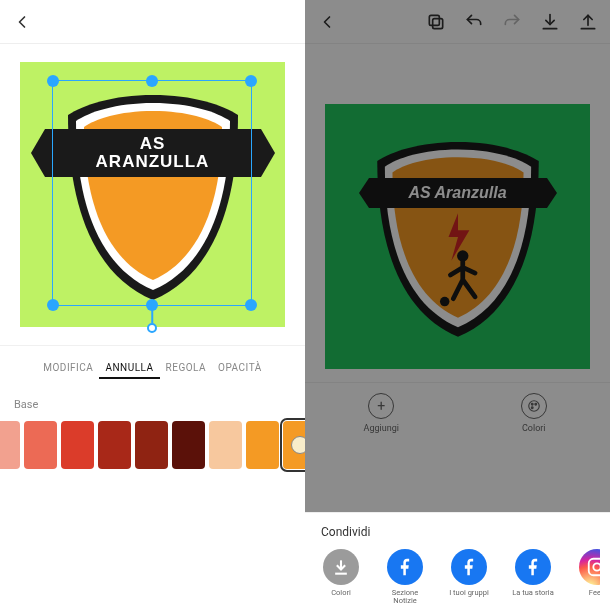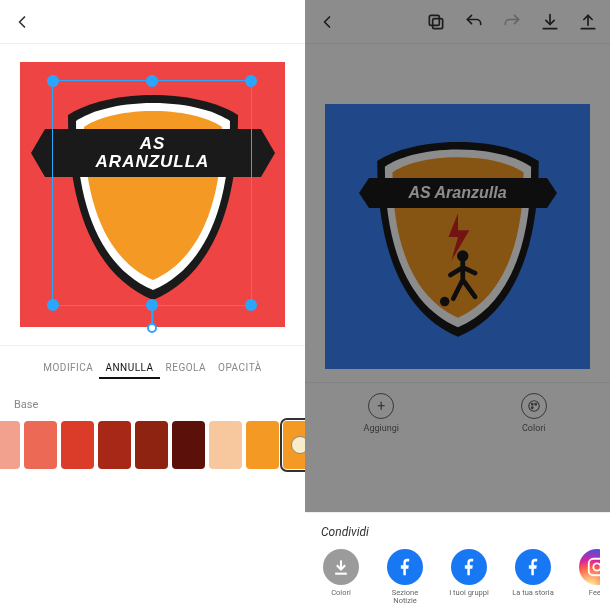--- a/index.html
+++ b/index.html
@@ -13,23 +13,23 @@
     
     .topbar { height: 44px; display: flex; align-items: center; padding: 0 12px; justify-content: space-between; }
     .topbar-left { border-bottom: 1px solid #eee; }
     .topbar-right { background: #fff; border-bottom: 1px solid #eee; }
     .topbar-icons { display: flex; gap: 18px; align-items: center; }
     .icon { width: 20px; height: 20px; display: inline-flex; align-items: center; justify-content: center; }
     .icon svg { width: 100%; height: 100%; stroke: #333; fill: none; stroke-width: 2; stroke-linecap: round; stroke-linejoin: round; }
 
     
     .canvas { flex: 0 0 auto; display: flex; align-items: center; justify-content: center; padding: 18px 0; border-bottom: 1px solid #f0f0f0; }
-    .artboard { width: 265px; height: 265px; background: #ef4444; display: flex; align-items: center; justify-content: center; position: relative; font-style: italic; }
+    .artboard { width: 265px; height: 265px; background: #bef264; display: flex; align-items: center; justify-content: center; position: relative; }
     .canvas-right { flex: 1; display: flex; align-items: flex-start; justify-content: center; padding-top: 60px; }
-    .artboard-right { width: 265px; height: 265px; background: #3b82f6; display: flex; align-items: center; justify-content: center; position: relative; }
+    .artboard-right { width: 265px; height: 265px; background: #22c55e; display: flex; align-items: center; justify-content: center; position: relative; }
 
     
     .shield-wrap { position: relative; width: 200px; height: 220px; }
     .shield-svg { width: 100%; height: 100%; }
     .banner { position: absolute; top: 44px; left: -8px; right: -8px; height: 48px; background: #1a1a1a; display: flex; flex-direction: column; align-items: center; justify-content: center; color: #fff; font-weight: 800; font-family: "Arial Black", sans-serif; letter-spacing: 1px; line-height: 1.05; font-size: 17px; }
     .banner::before, .banner::after { content: ""; position: absolute; top: 0; width: 0; height: 0; border-top: 24px solid transparent; border-bottom: 24px solid transparent; }
     .banner::before { left: -14px; border-right: 14px solid #1a1a1a; }
     .banner::after { right: -14px; border-left: 14px solid #1a1a1a; }
     .banner-it { position: absolute; top: 46px; left: 6px; right: 6px; height: 30px; background: #1a1a1a; display: flex; align-items: center; justify-content: center; color: #fff; font-weight: 800; font-style: italic; font-family: "Arial Black", sans-serif; font-size: 16px; }
     .banner-it::before, .banner-it::after { content: ""; position: absolute; top: 0; width: 0; height: 0; border-top: 15px solid transparent; border-bottom: 15px solid transparent; }
@@ -63,21 +63,21 @@
     
     .bottom-actions { display: flex; justify-content: space-between; padding: 10px 24px 14px; font-size: 11px; font-weight: 600; color: #4a7aa8; letter-spacing: 1px; }
 
     
     .right-tools { position: absolute; left: 0; right: 0; top: 382px; display: flex; justify-content: space-around; padding: 10px 0 14px; background: #fff; z-index: 1; border-top: 1px solid #eee; }
     .tool-item { display: flex; flex-direction: column; align-items: center; gap: 4px; font-size: 9px; color: #666; width: 60px; }
     .tool-circle { width: 26px; height: 26px; border: 1.5px solid #666; border-radius: 50%; display: flex; align-items: center; justify-content: center; font-size: 14px; color: #666; }
 
     
     .share-sheet { position: absolute; left: 0; right: 0; bottom: 0; background: #fff; z-index: 3; padding: 12px 10px 8px; border-top: 1px solid #eee; }
-    .share-title { font-size: 12px; color: #333; margin-bottom: 10px; padding-left: 6px; font-style: italic; }
+    .share-title { font-size: 12px; color: #333; margin-bottom: 10px; padding-left: 6px; }
     .share-row { display: flex; gap: 12px; overflow: hidden; }
     .share-item { flex: 0 0 auto; width: 52px; display: flex; flex-direction: column; align-items: center; gap: 4px; font-size: 7.5px; color: #666; text-align: center; line-height: 1.1; }
     .share-circle { width: 36px; height: 36px; border-radius: 50%; display: flex; align-items: center; justify-content: center; }
     .fb { background: #1877f2; }
     .ig { background: radial-gradient(circle at 30% 107%, #fdf497 0%, #fdf497 5%, #fd5949 45%, #d6249f 60%, #285AEB 90%); }
     .dl { background: #9b9b9b; }
     .share-circle svg { width: 20px; height: 20px; fill: #fff; }
     .ig svg { width: 22px; height: 22px; stroke: #fff; fill: none; stroke-width: 2; }
     .dl svg { stroke: #fff; fill: none; stroke-width: 2.5; }
   </style>

